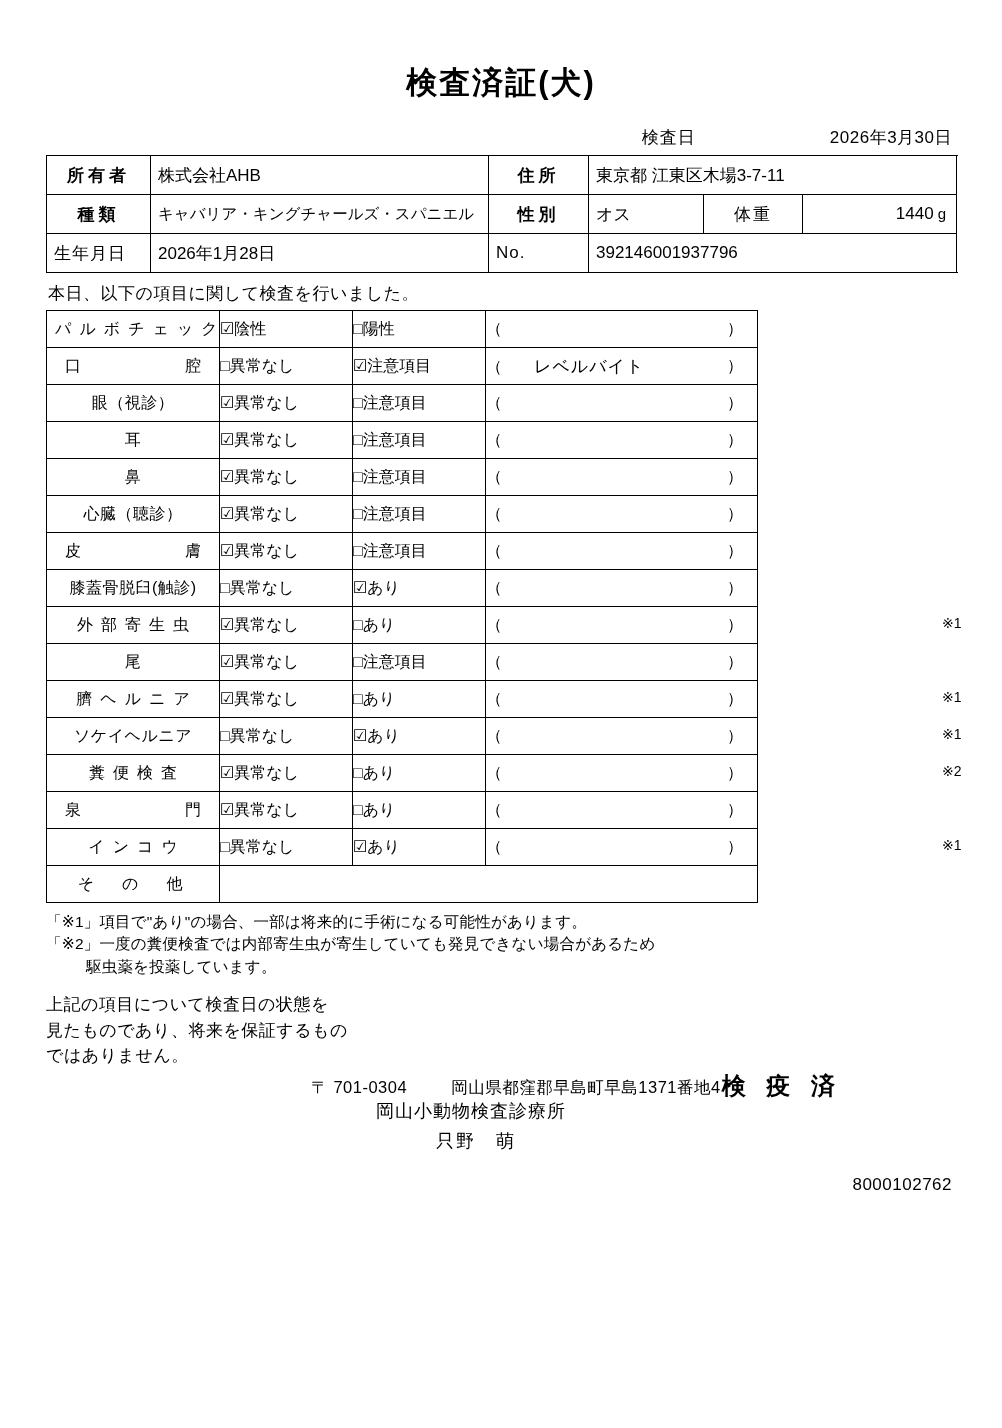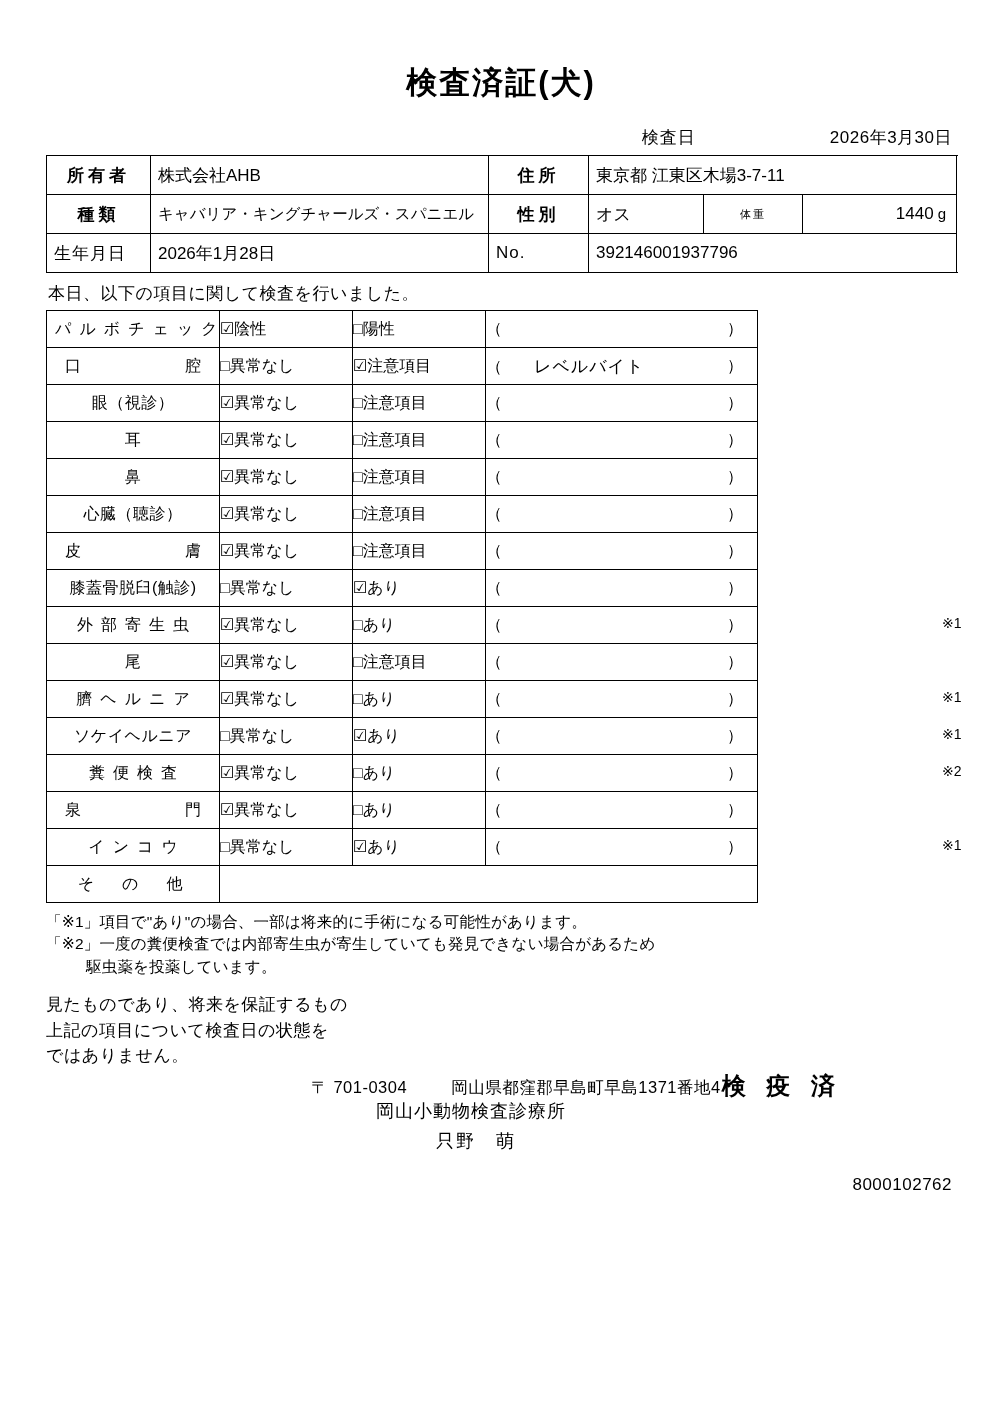--- a/index.html
+++ b/index.html
@@ -227,21 +227,21 @@
       </tr>
       <tr>
         <td class="lbl">種類</td>
         <td class="val" style="font-size:15.5px">キャバリア・キングチャールズ・スパニエル</td>
         <td class="lbl">性別</td>
         <td style="padding:0">
           <table style="border-collapse:collapse;width:100%;table-layout:fixed">
             <tbody>
                 <tr>
               <td style="border:none;border-right:1.5px solid #000;width:100px;padding-left:7px;font-size:17px;height:35px">オス</td>
-              <td style="border:none;border-right:1.5px solid #000;width:84px;text-align:center;font-size:11px;letter-spacing:2px">体重</td>
+              <td style="border:none;border-right:1.5px solid #000;width:84px;text-align:center;font-size:17px;letter-spacing:2px">体重</td>
               <td style="border:none;text-align:right;padding-right:10px;font-size:17px">
                 <span>1440</span><span class="unit-g">g</span>
               </td>
             </tr>
           </tbody>
             </table>
         </td>
       </tr>
       <tr>
         <td class="lbl-tight">生年月日</td>
@@ -362,22 +362,22 @@
       </div>
   </div>
 
   <div class="footnotes">
     <div>「※1」項目で"あり"の場合、一部は将来的に手術になる可能性があります。</div>
     <div>「※2」一度の糞便検査では内部寄生虫が寄生していても発見できない場合があるため</div>
     <div class="indent">駆虫薬を投薬しています。</div>
   </div>
 
   <div class="disclaimer">
+    <div>上記の項目について検査日の状態を</div>
     <div>見たものであり、将来を保証するもの</div>
-    <div>上記の項目について検査日の状態を</div>
     <div>ではありません。</div>
   </div>
 
   <div class="stamp">検 疫 済</div>
 
   <div class="addr-line">
     <span>〒 701-0304</span>
     <span style="display:inline-block;width:34px"></span>
     <span>岡山県都窪郡早島町早島1371番地4</span>
   </div>

